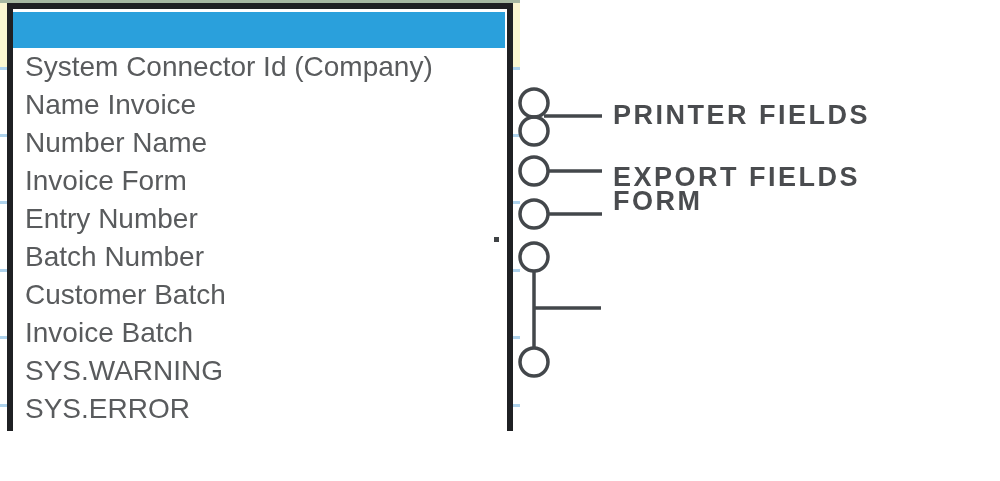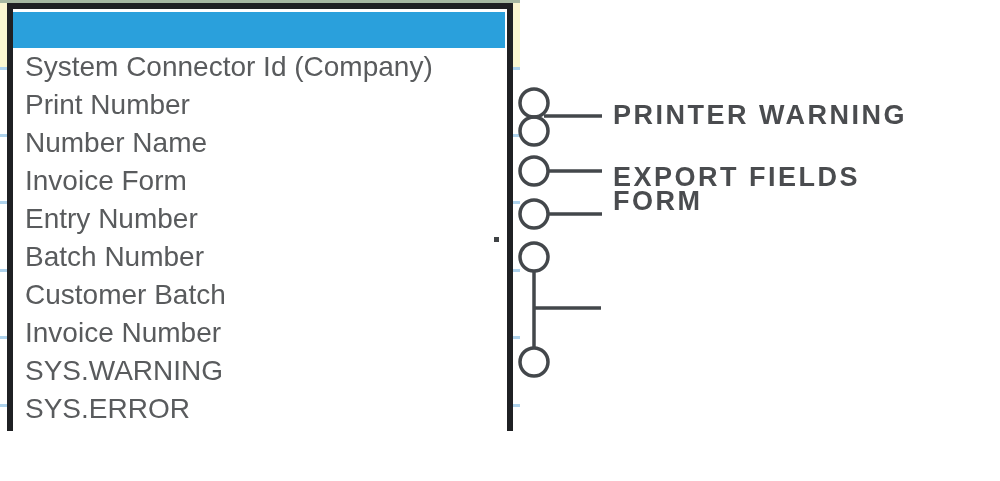--- a/index.html
+++ b/index.html
@@ -121,27 +121,27 @@
     <div class="grid-line gl3"></div>
     <div class="grid-line gl4"></div>
     <div class="grid-line gl5"></div>
     <div class="grid-line gl6"></div>
     <div class="grid-line gl7"></div>
   </div>
 
   <div class="listbox">
     <div class="selected-row"></div>
     <div class="item">System Connector Id (Company)</div>
-    <div class="item">Print Number</div>
+    <div class="item">Name Invoice</div>
     <div class="item">Number Name</div>
     <div class="item">Invoice Form</div>
     <div class="item">Entry Number</div>
     <div class="item">Batch Number</div>
     <div class="item">Customer Batch</div>
-    <div class="item">Invoice Number</div>
+    <div class="item">Invoice Batch</div>
     <div class="item">SYS.WARNING</div>
     <div class="item">SYS.ERROR</div>
   </div>
 
   <div class="stray-dot"></div>
 
   <svg class="callout-svg" viewBox="0 0 1000 481" xmlns="http://www.w3.org/2000/svg">
     <g fill="none" stroke="#43474B" stroke-width="3.5">
 
       <circle cx="534" cy="103" r="14"></circle>
@@ -154,17 +154,17 @@
       <circle cx="534" cy="214" r="14"></circle>
       <line x1="549" y1="214" x2="602" y2="214"></line>
 
       <circle cx="534" cy="257" r="14"></circle>
       <circle cx="534" cy="362" r="14"></circle>
       <line x1="534" y1="271" x2="534" y2="348"></line>
       <line x1="535" y1="308" x2="601" y2="308"></line>
     </g>
   </svg>
 
-  <div class="callout-label cl-printer">PRINTER WARNING</div>
+  <div class="callout-label cl-printer">PRINTER FIELDS</div>
   <div class="callout-label cl-export">EXPORT FIELDS</div>
   <div class="callout-label cl-form">FORM</div>
 
 </div>
 
 </body></html>

